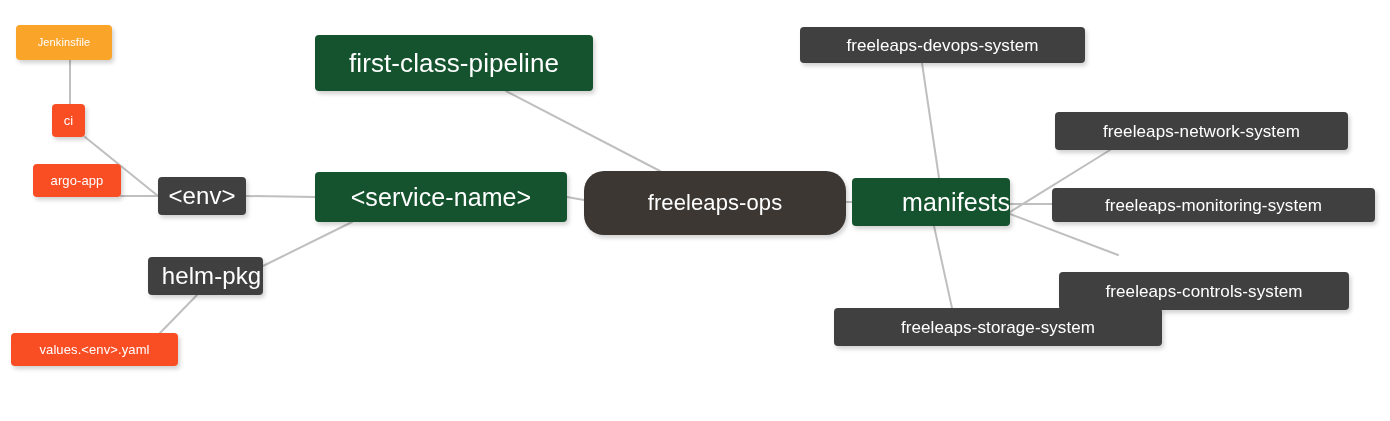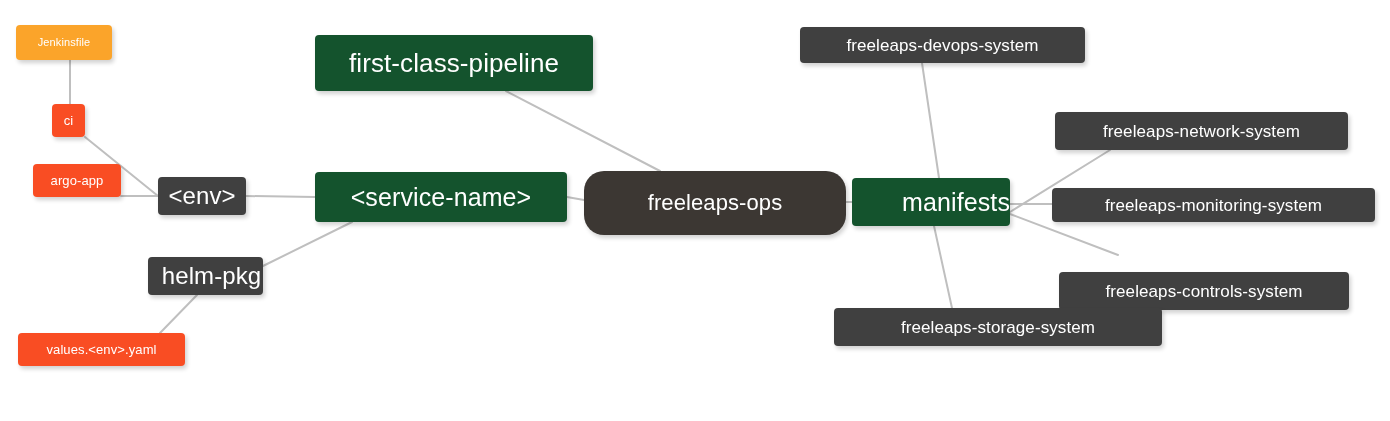--- a/index.html
+++ b/index.html
@@ -84,21 +84,21 @@
       </div>
       <div class="node red lvl-4" style="left: 33px; top: 164px; width: 88px; height: 33px;">
         <span>argo-app</span>
       </div>
       <div class="node green lvl-2" style="left: 158px; top: 177px; width: 88px; height: 38px;">
         <span>&lt;env&gt;</span>
       </div>
       <div class="node green lvl-2" style="left: 148px; top: 257px; width: 115px; height: 38px; padding-left: 12px;">
         <span>helm-pkg</span>
       </div>
-      <div class="node red lvl-4" style="left: 18px; top: 333px; width: 167px; height: 33px;">
+      <div class="node red lvl-4" style="left: 11px; top: 333px; width: 167px; height: 33px;">
         <span>values.&lt;env&gt;.yaml</span>
       </div>
       <div class="node blue lvl-1" style="left: 315px; top: 35px; width: 278px; height: 56px;">
         <span>first-class-pipeline</span>
       </div>
       <div class="node blue lvl-1b" style="left: 315px; top: 172px; width: 252px; height: 50px;">
         <span>&lt;service-name&gt;</span>
       </div>
       <div class="node root lvl-root" style="left: 584px; top: 171px; width: 262px; height: 64px;">
         <span>freeleaps-ops</span>

